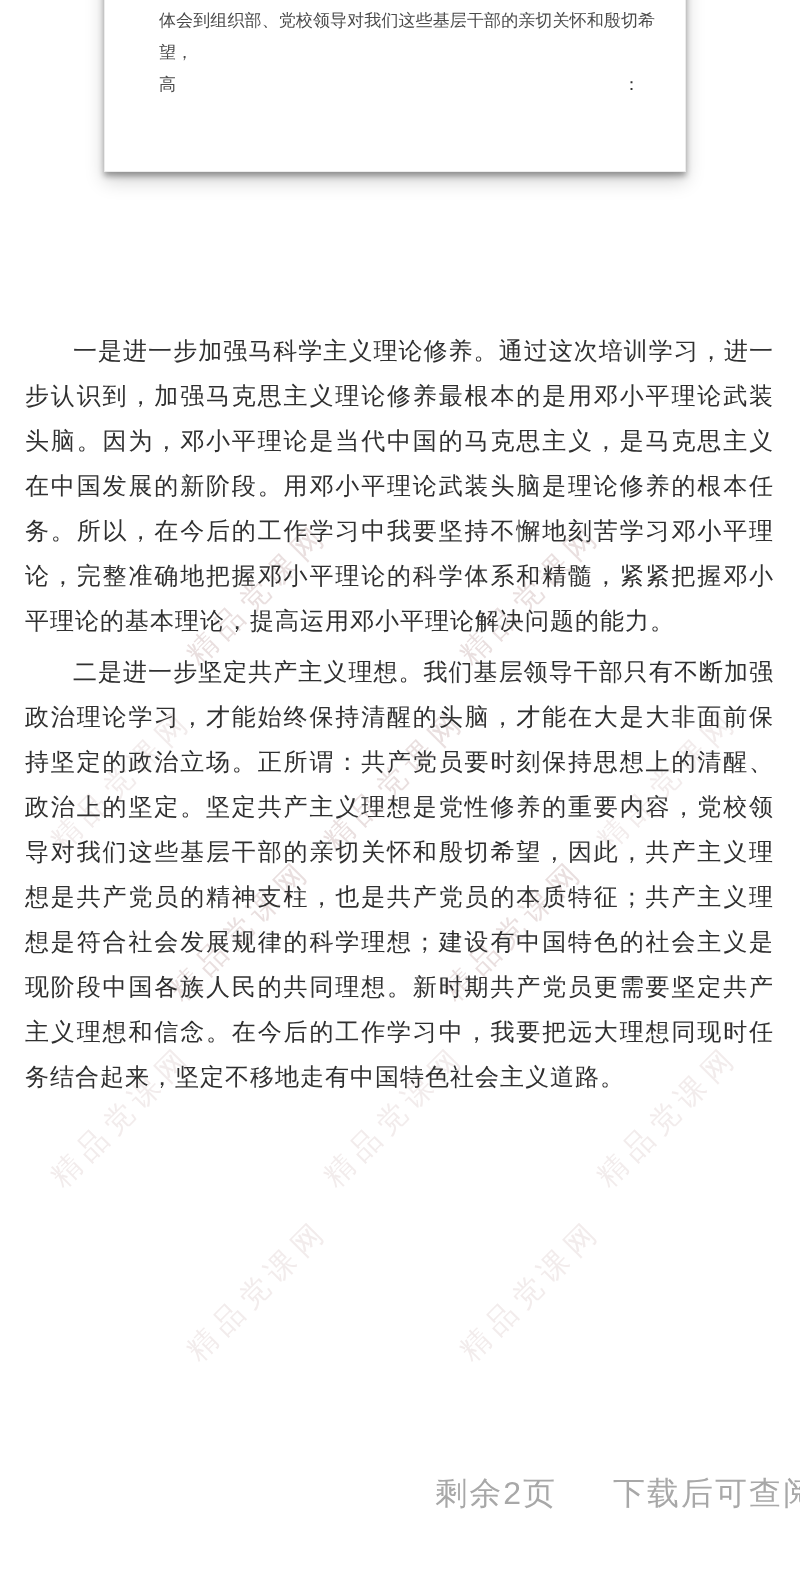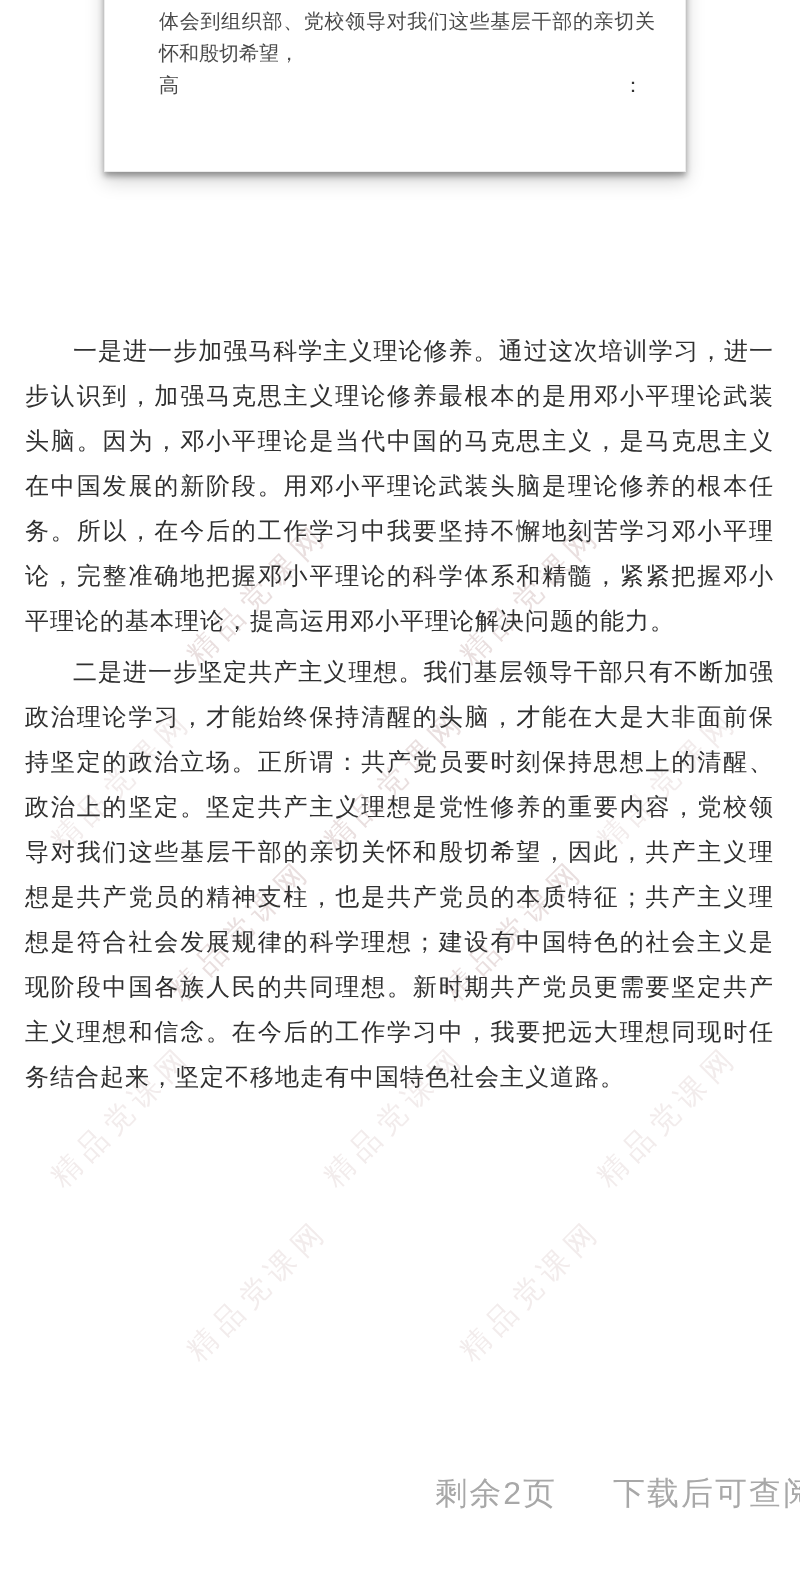--- a/index.html
+++ b/index.html
@@ -44,21 +44,21 @@
     height: 232px;
     box-sizing: border-box;
     background: #ffffff;
     border: 1px solid #ececec;
     box-shadow: 0 4px 6px rgba(0,0,0,0.35), 0 9px 18px rgba(0,0,0,0.18);
     padding: 64px 30px 0 54px;
     z-index: 2;
   }
   .card-line {
     position: relative;
-    font-size: 20px;
+    font-size: 17px;
     line-height: 32px;
     color: #4a4a4a;
     letter-spacing: 0px;
     text-align: justify;
   }
   .card-colon {
     position: absolute;
     left: 464px;
     top: 0;
     color: #333333;

